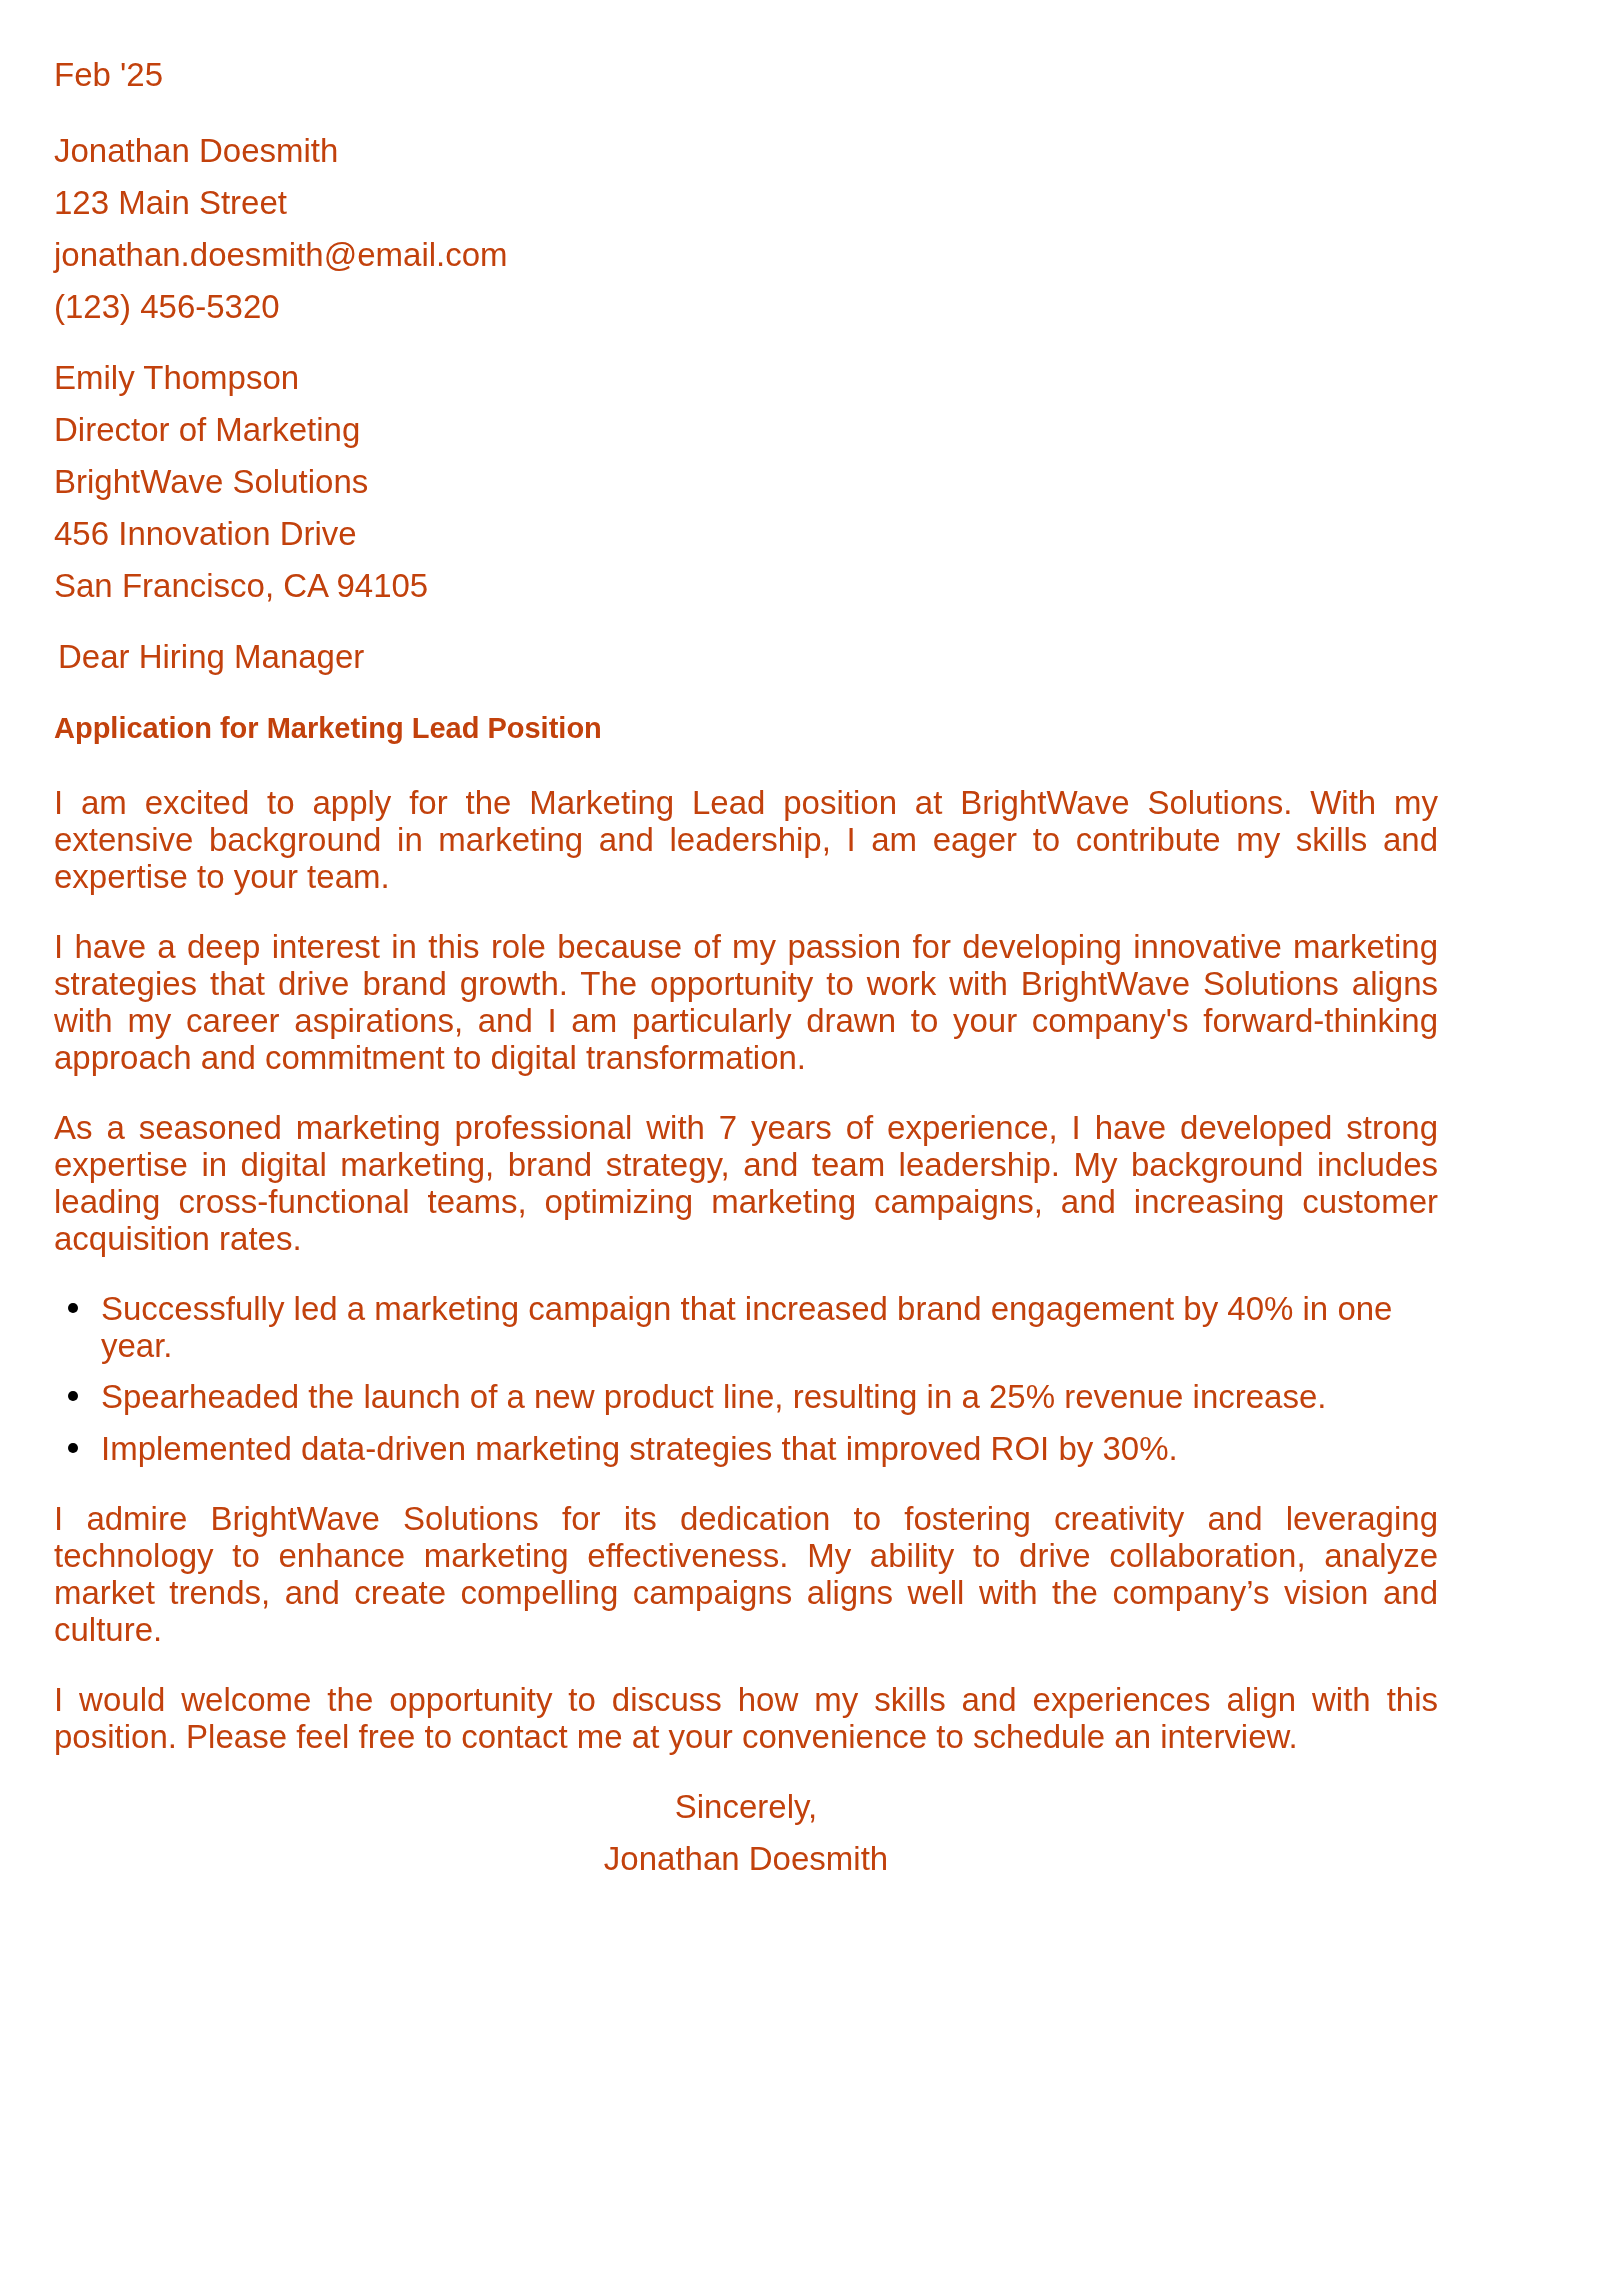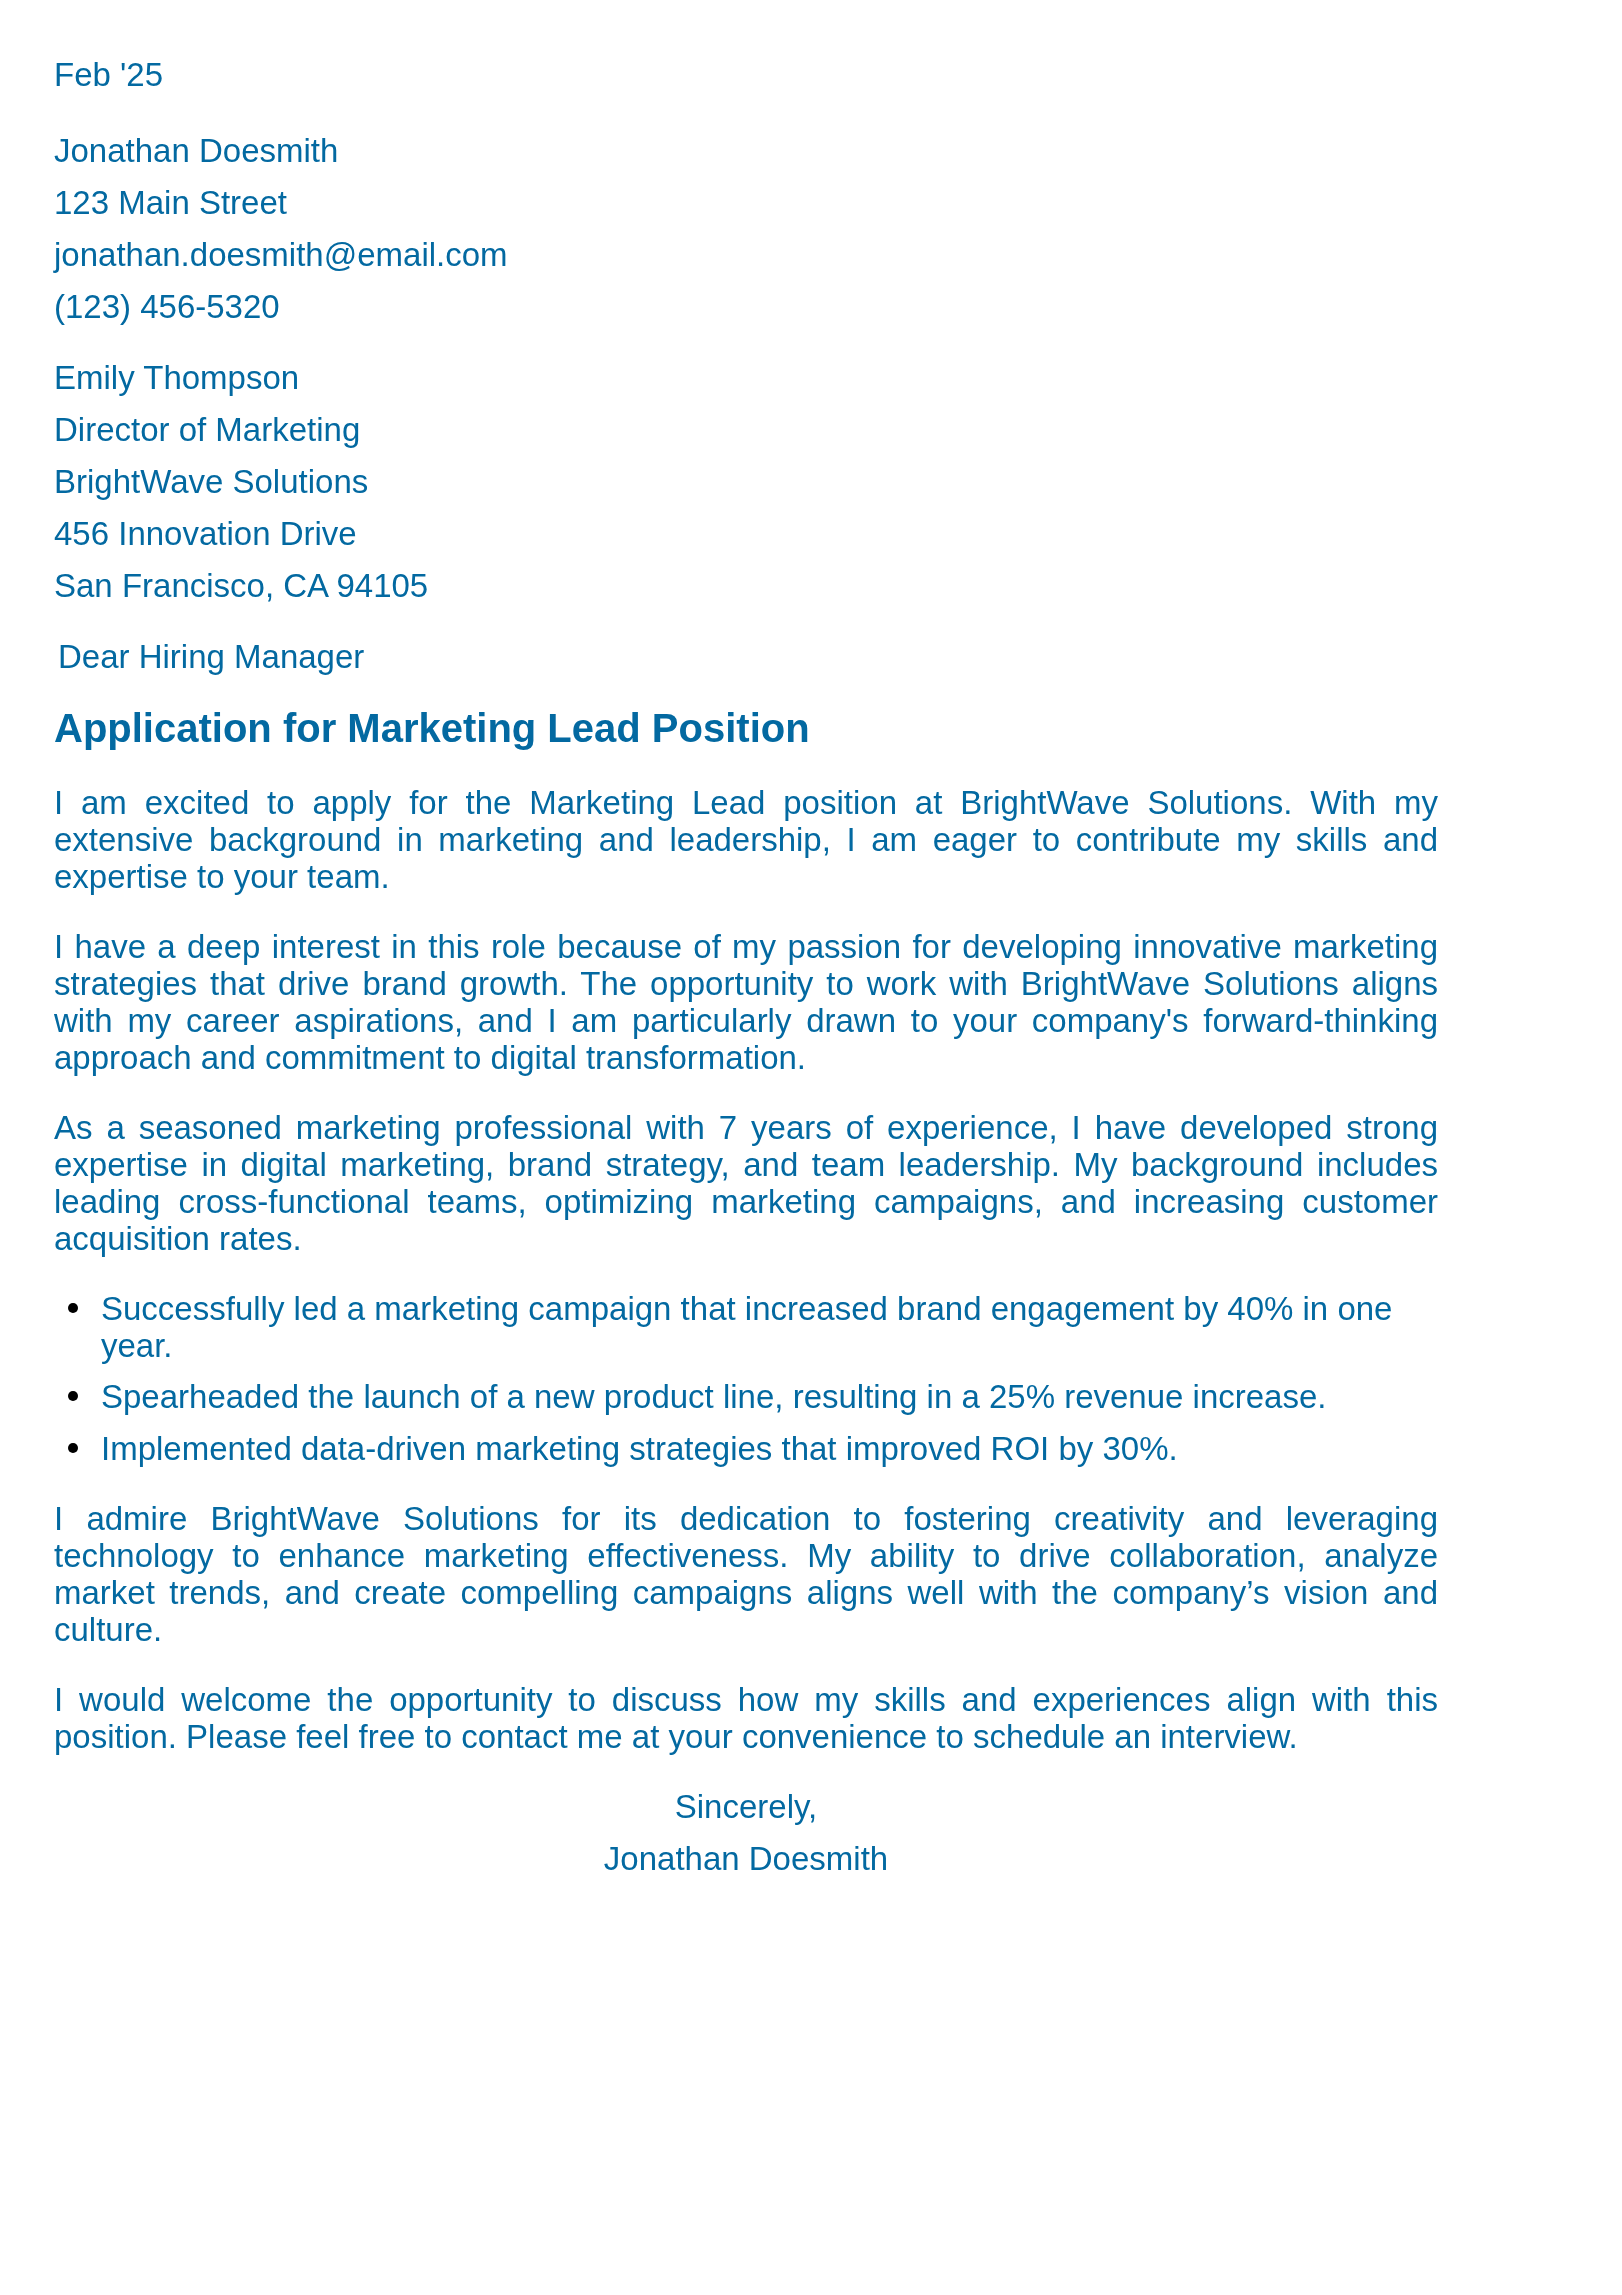--- a/index.html
+++ b/index.html
@@ -5,21 +5,21 @@
   html, body {
     margin: 0;
     padding: 0;
     background: #ffffff;
   }
   .page {
     position: relative;
     width: 1490px;
     height: 2295px;
     background: #ffffff;
-    color: #0369a1;
+    color: #c2410c;
     font-family: "Liberation Sans", sans-serif;
     font-size: 33px;
     line-height: 37px;
     box-sizing: border-box;
     padding: 56px 52px 0 54px;
     overflow: hidden;
   }
   .date-line {
     margin: 0 0 39px 0;
   }
@@ -29,21 +29,21 @@
   .block p {
     margin: 0;
   }
   .block p + p {
     margin-top: 15px;
   }
   .salutation {
     margin: 0 0 34px 4px;
   }
   .subject-heading {
-    font-size: 40px;
+    font-size: 29px;
     font-weight: bold;
     line-height: 39px;
     margin: 0 0 36px 0;
   }
   p.para {
     margin: 0 0 33px 0;
     text-align: justify;
   }
   ul.achievements {
     margin: 0 0 33px 0;

